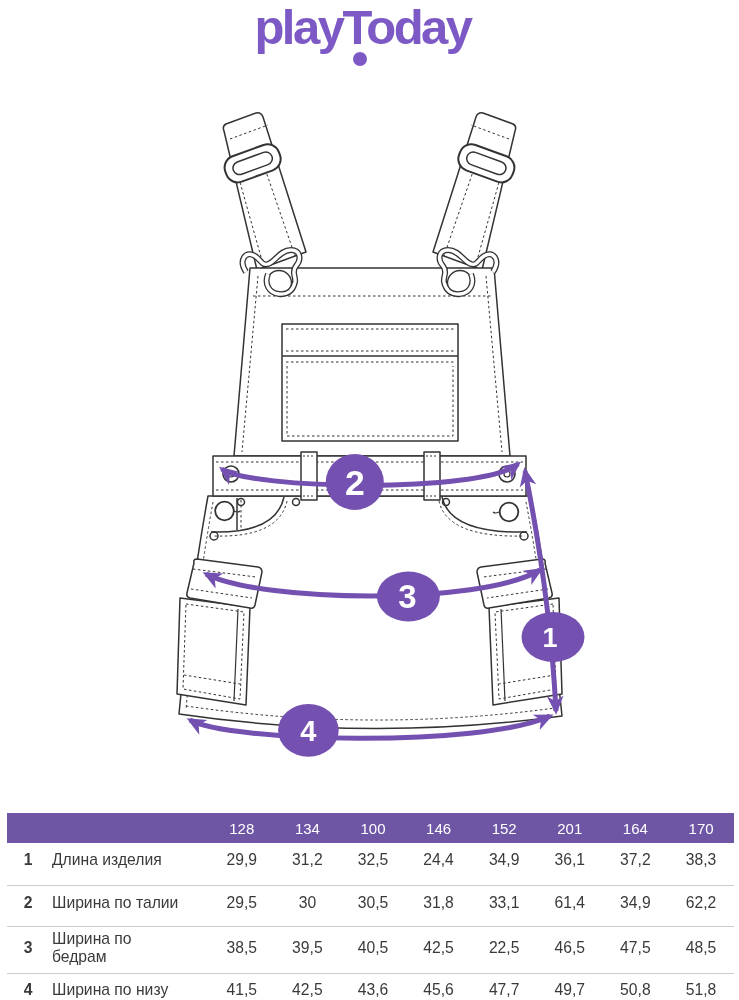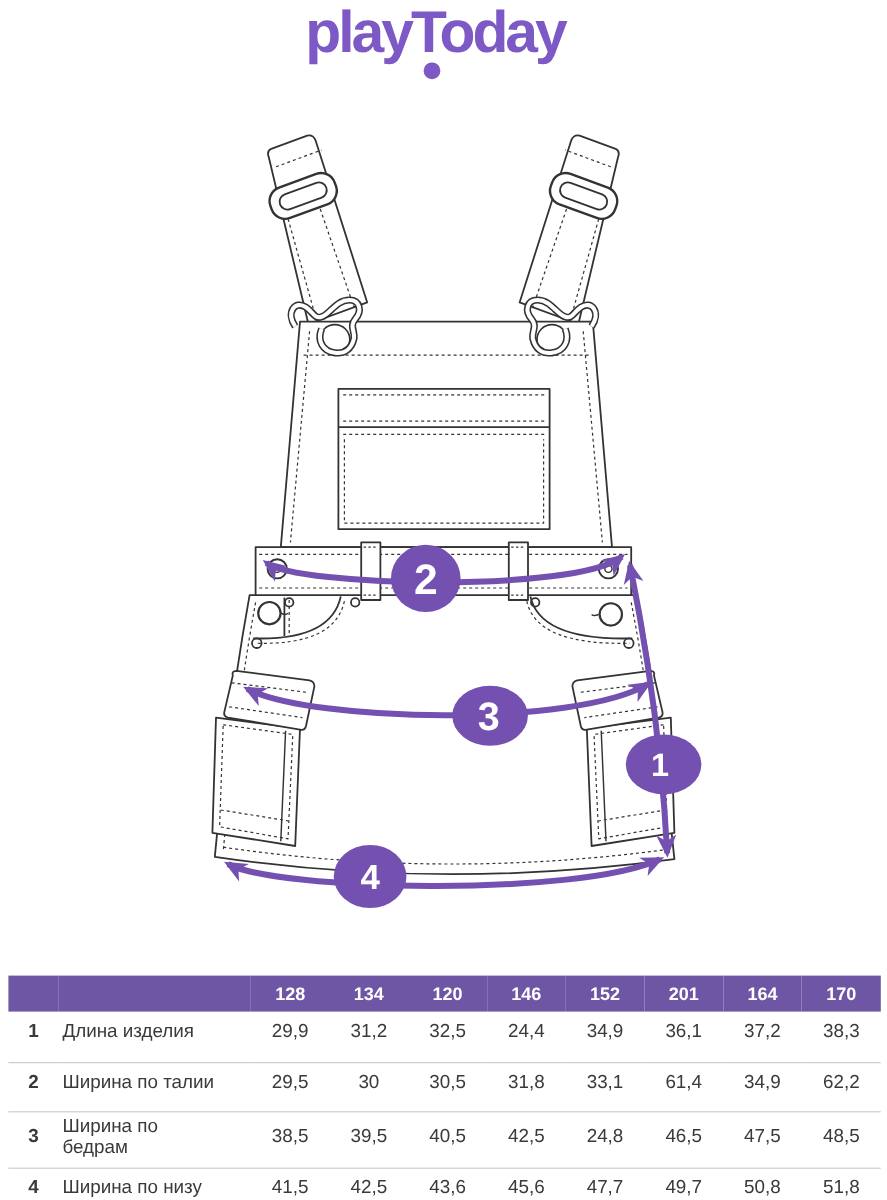--- a/index.html
+++ b/index.html
@@ -8,21 +8,21 @@
 #logo{position:absolute;left:-7px;top:-1px;width:739px;text-align:center;
   color:#7c59c4;font-weight:bold;font-size:49px;letter-spacing:-2.5px;}
 #logodot{position:absolute;left:353px;top:52px;width:14px;height:14px;
   border-radius:50%;background:#7c59c4;}
 #draw{position:absolute;left:0;top:0;}
 #tablewrap{position:absolute;left:7px;top:813px;width:727px;}
 table{border-collapse:collapse;width:727px;table-layout:fixed;
   font-size:15px;color:#3a3a3a;}
 tbody{font-size:15.7px;}
 tbody td.lbl{padding-left:3px;}
-thead td{background:#6e56a5;color:#fff;font-weight:bold;height:28px;
+thead td{background:#6e56a5;color:#fff;font-weight:normal;height:28px;
   text-align:center;}
 tbody td{text-align:center;border-bottom:1px solid #ccc;padding:0 0 8px 0;}
 tbody tr:nth-child(2) td{padding-bottom:5px;}
 tbody tr:nth-child(3) td{padding-bottom:3px;}
 tbody tr:nth-child(4) td{padding-bottom:8px;}
 tbody td.lbl{text-align:left;margin-left:40px;}
 tbody td.num{font-weight:bold;}
 </style>
 </head>
 <body>
@@ -156,21 +156,21 @@
         <col style="width:65.6px">
         <col style="width:65.6px">
         <col>
       </colgroup>
 <thead>
         <tr>
           <td></td>
           <td></td>
           <td>128</td>
           <td>134</td>
-          <td>120</td>
+          <td>100</td>
           <td>146</td>
           <td>152</td>
           <td>201</td>
           <td>164</td>
           <td>170</td>
         </tr>
       </thead>
 <tbody>
 <tr style="height:42px">
           <td class="num">1</td>
@@ -196,21 +196,21 @@
           <td>34,9</td>
           <td>62,2</td>
         </tr>
 <tr style="height:47px">
           <td class="num">3</td>
           <td class="lbl">Ширина по<br>бедрам</td>
           <td>38,5</td>
           <td>39,5</td>
           <td>40,5</td>
           <td>42,5</td>
-          <td>24,8</td>
+          <td>22,5</td>
           <td>46,5</td>
           <td>47,5</td>
           <td>48,5</td>
         </tr>
 <tr style="height:41px">
           <td class="num">4</td>
           <td class="lbl">Ширина по низу</td>
           <td>41,5</td>
           <td>42,5</td>
           <td>43,6</td>

